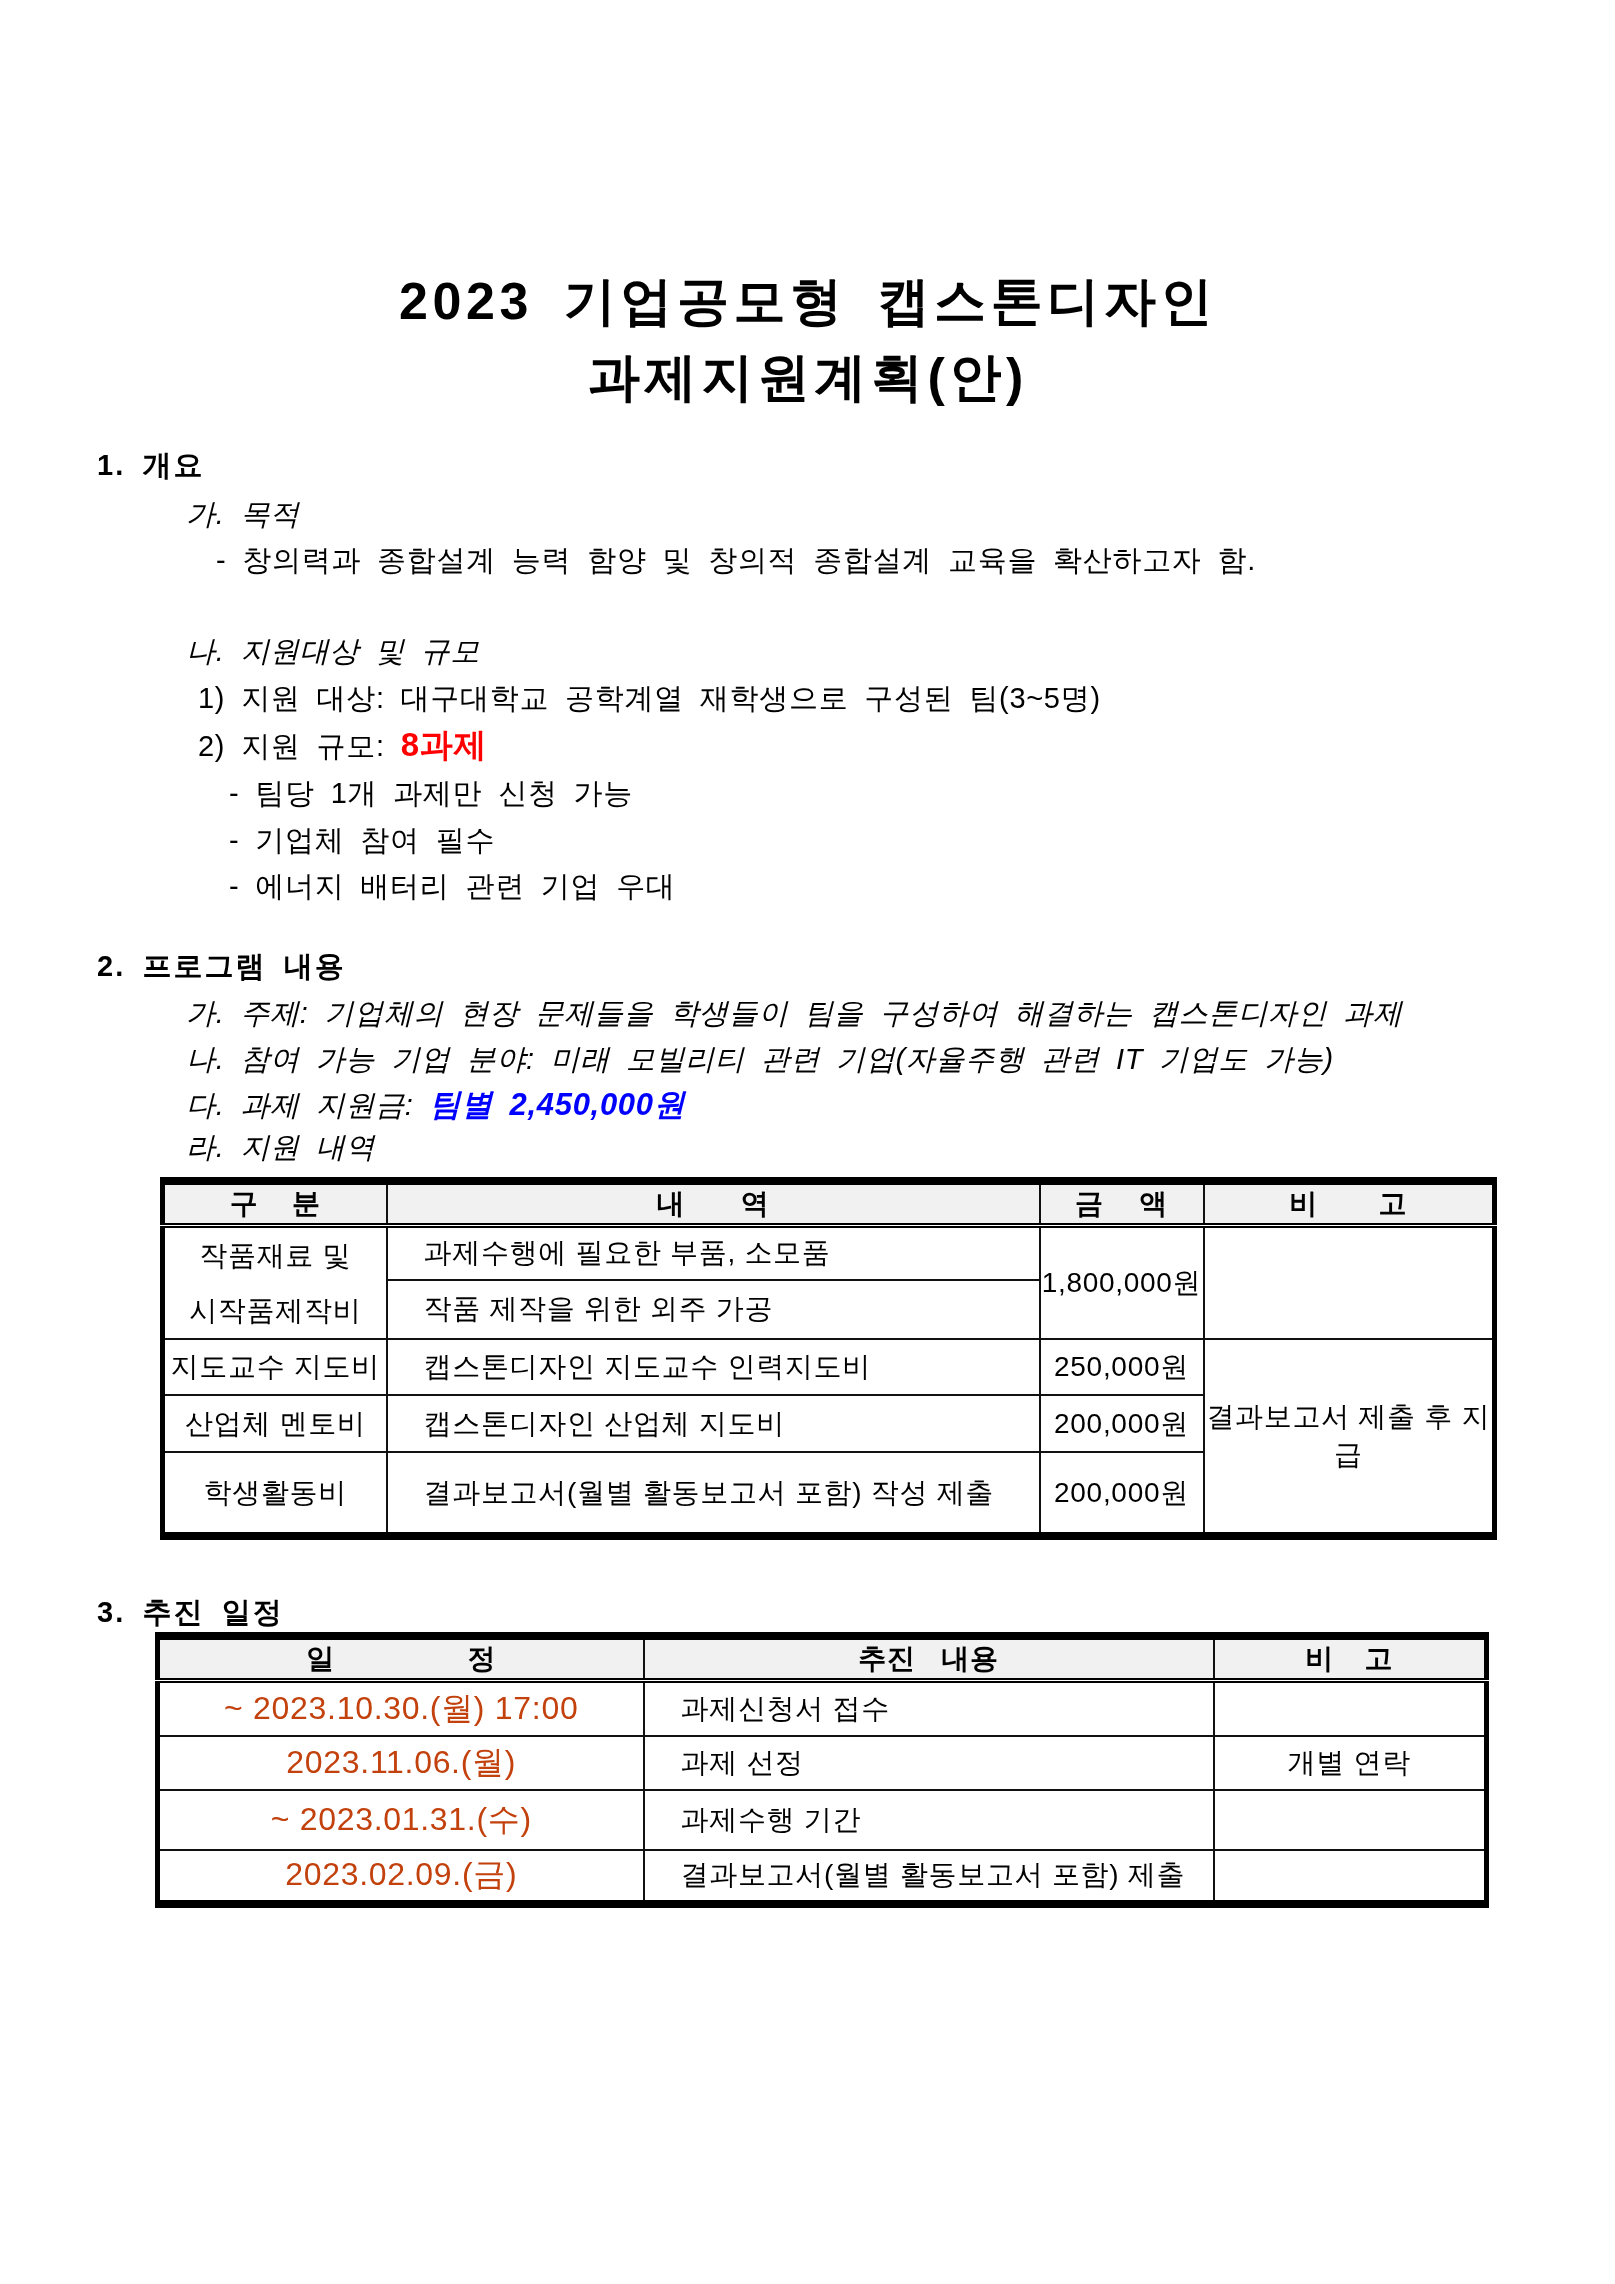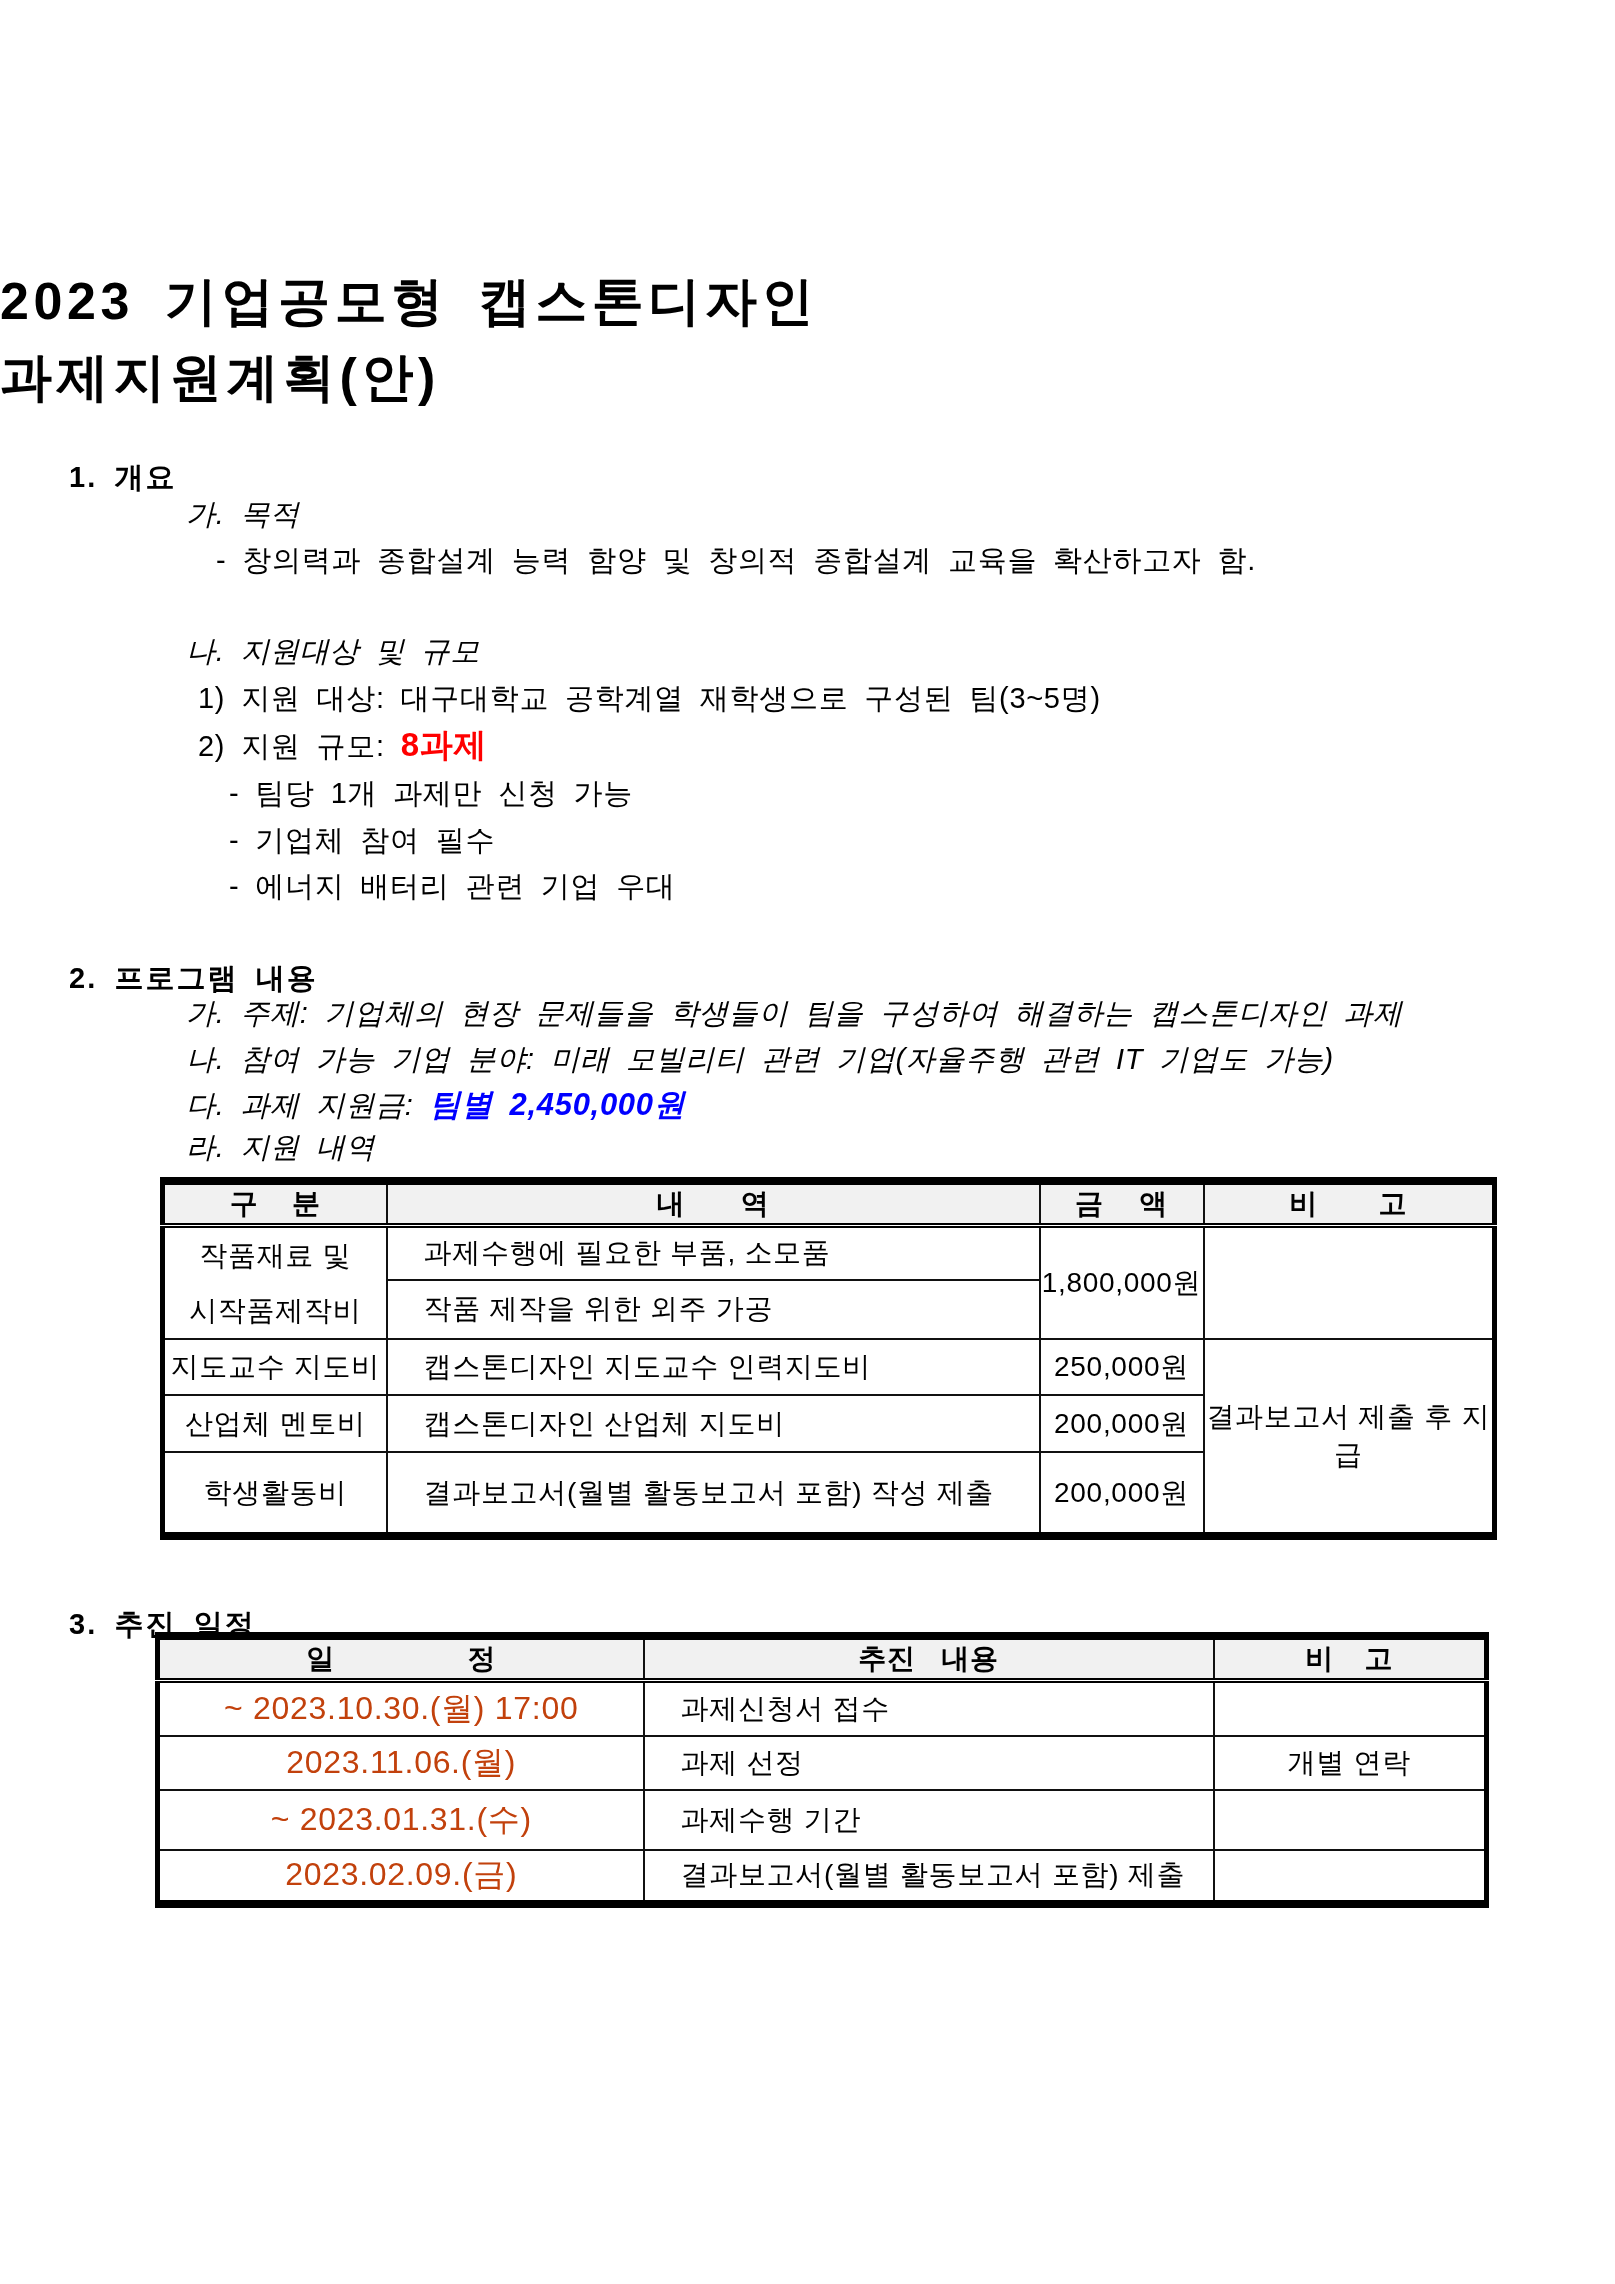--- a/index.html
+++ b/index.html
@@ -7,31 +7,31 @@
     position:relative;
     width:1616px; height:2284px;
     background:#ffffff;
     font-family:"Liberation Sans", sans-serif;
     color:#000000;
     overflow:hidden;
   }
   
   .doc-title {
     position:absolute; top:263px; left:0; width:100%;
-    font-weight:bold;
+    text-align:center; font-weight:bold;
     font-size:52px; line-height:76px; letter-spacing:4.6px;
     word-spacing:11.7px;
   }
   
   .line {
     position:absolute; left:0; white-space:nowrap;
     font-size:29px; line-height:47px; height:47px;
     letter-spacing:0.7px; word-spacing:7.2px;
   }
-  .lv0 { padding-left:69px; font-weight:bold; letter-spacing:2px;margin-top:12px; }
+  .lv0 { padding-left:97px; font-weight:bold; letter-spacing:2px; }
   .lv1 { padding-left:186px;font-style:italic; }
   .lv1d{ padding-left:216px; }
   .lv2 { padding-left:198px; }
   .lv2d{ padding-left:229px; }
   .red-big  { color:#ff0000; font-weight:bold; font-size:33px; }
   .blue-big { color:#0000ff; font-weight:bold; font-size:31px; }
   
   table.doc {
     position:absolute;
     border-collapse:collapse; table-layout:fixed;

